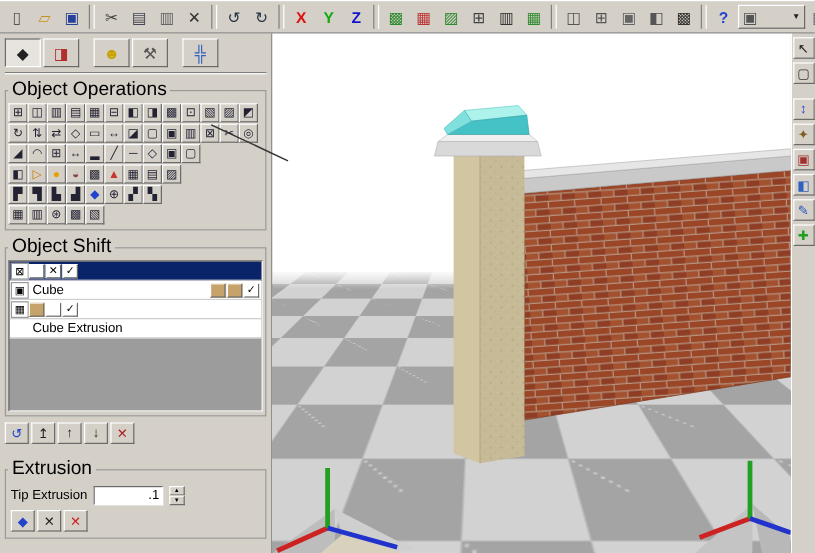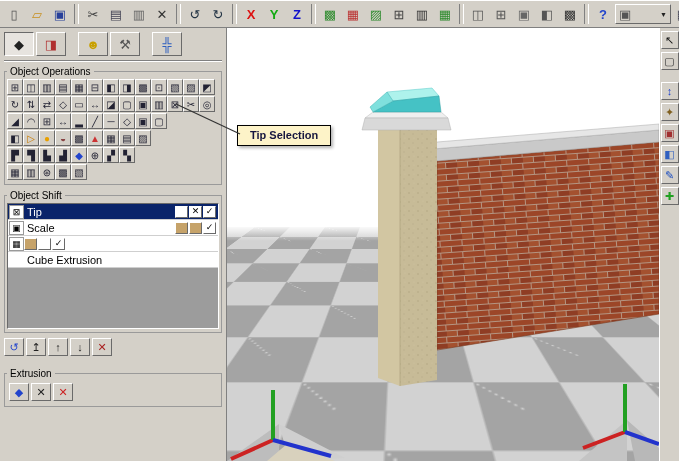--- a/index.html
+++ b/index.html
@@ -28,21 +28,21 @@
   .left-panel{width:227px;flex:0 0 227px;padding:2px 4px;background:#d4d0c8;
     border-right:1px solid #808080}
   .tabbar{display:flex;gap:2px;padding:2px 0 3px}
   .tab{width:30px;height:24px;display:flex;align-items:center;justify-content:center;font-size:13px;
     background:#d4d0c8;border:1px solid;border-color:#fff #6a6a6a #6a6a6a #fff;cursor:default}
   .tab.pressed{border-color:#6a6a6a #fff #fff #6a6a6a;background:#e7e4df}
   .tab.gap{margin-left:10px}
   .tab-sep{border-top:1px solid #808080;border-bottom:1px solid #fff;margin:1px 0 4px}
 
   fieldset{border:1px solid #9a9a9a;padding:2px 2px 3px;margin:0 0 5px;background:transparent}
-  legend{font-size:10px;padding:0 3px;color:#000}
+  legend{font-size:16px;padding:0 3px;color:#000}
 
   .ops-row{display:flex;margin-bottom:1px}
   .op{width:16px;height:16px;flex:0 0 16px;display:flex;align-items:center;justify-content:center;
     font-size:10px;color:#223;background:#d4d0c8;
     border:1px solid;border-color:#fff #6a6a6a #6a6a6a #fff;cursor:default}
 
   .listbox{height:126px;overflow:hidden;background:#9c9c9c;
     border:1px solid;border-color:#6a6a6a #fff #fff #6a6a6a}
   .layer-row{display:flex;align-items:center;height:16px;background:#fff;border-bottom:1px solid #cfcfcf}
   .layer-row.selected{background:#0a246a;color:#fff}
@@ -452,30 +452,29 @@
             </div>
           </div>
       </fieldset>
 
       <fieldset>
         <legend>Object Shift</legend>
         <div class="listbox">
 
         <div class="layer-row selected">
               <span class="l-icon">⊠</span>
-              <span class="l-label">Tip</span>
               <span class="l-cells">
                 <span class="cell" style="background: rgb(255, 255, 255);"></span>
                 <span class="cell" style="background: rgb(255, 255, 255);">✕</span>
                 <span class="cell chk">✓</span>
               </span>
             </div>
             <div class="layer-row">
               <span class="l-icon">▣</span>
-              <span class="l-label">Scale</span>
+              <span class="l-label">Cube</span>
               <span class="l-cells">
                 <span class="cell" style="background: rgb(198, 163, 106);"></span>
                 <span class="cell" style="background: rgb(198, 163, 106);"></span>
                 <span class="cell chk">✓</span>
               </span>
             </div>
             <div class="layer-row">
               <span class="l-icon">▦</span>
               <span class="l-cells">
                 <span class="cell" style="background: rgb(198, 163, 106);"></span>
@@ -505,20 +504,28 @@
           <div class="lbtn">
             <span class="g" style="color: rgb(34, 34, 34);">↓</span>
           </div>
           <div class="lbtn">
             <span class="g" style="color: rgb(170, 34, 34);">✕</span>
           </div>
         </div>
 
       <fieldset class="params">
         <legend>Extrusion</legend>
+        <div class="param-row">
+          <span class="param-label">Tip Extrusion</span>
+          <input class="param-input" value=".1" style="">
+          <span class="spinner">
+            <span class="spin">▲</span>
+            <span class="spin">▼</span>
+          </span>
+        </div>
         <div class="param-btns">
 
         <div class="pbtn">
               <span class="g" style="color: rgb(34, 68, 204);">◆</span>
             </div>
             <div class="pbtn">
               <span class="g" style="color: rgb(34, 34, 34);">✕</span>
             </div>
             <div class="pbtn">
               <span class="g" style="color: rgb(204, 34, 34);">✕</span>
@@ -584,21 +591,20 @@
 
         <g>
           <polygon points="352,433 400,392 400,433" fill="#c4c4c4"></polygon>
           <polygon points="400,392 432,420 432,433 408,433" fill="#b8b8b8"></polygon>
           <line x1="398" y1="404" x2="356" y2="420" stroke="#cc2222" stroke-width="4"></line>
           <line x1="398" y1="404" x2="398" y2="356" stroke="#22a022" stroke-width="4"></line>
           <line x1="398" y1="404" x2="432" y2="416" stroke="#2233cc" stroke-width="4"></line>
         </g>
       </svg>
 
-      <div class="tooltip">Tip Selection</div>
     </div>
 
     <div class="right-toolbar">
 
     <div class="rbtn">
           <span class="g" style="color: rgb(17, 17, 17);">↖</span>
         </div>
         <div class="rbtn">
           <span class="g" style="color: rgb(51, 51, 51);">▢</span>
         </div>

